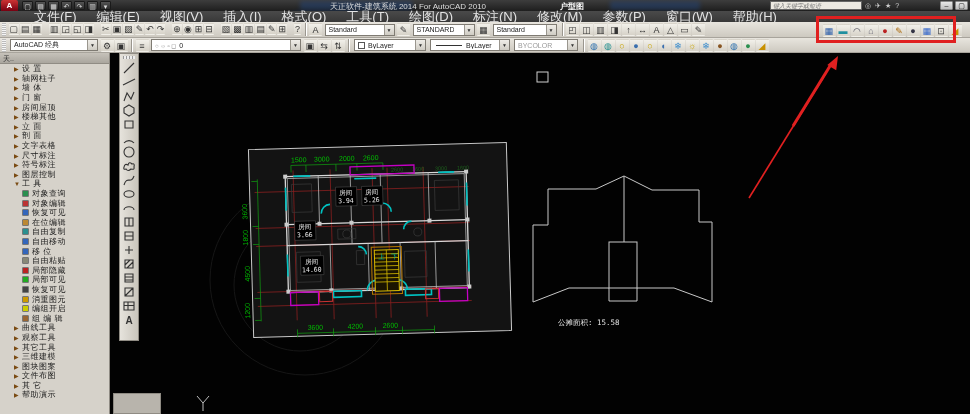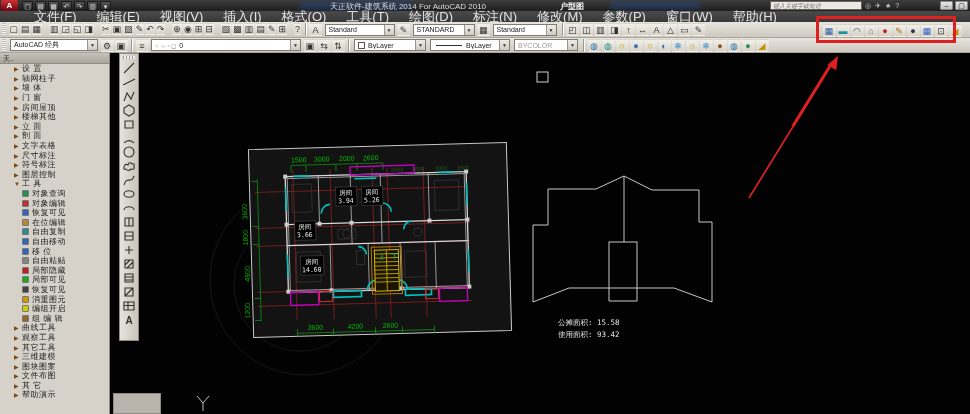--- a/index.html
+++ b/index.html
@@ -771,20 +771,19 @@
     <line x1="624" y1="176" x2="624" y2="242"></line>
   </g>
 
   <g stroke="#bbbbbb" stroke-width="1" fill="none">
     <path d="M197,396 L203,403 L209,396 M203,403 L203,411"></path>
   </g>
 </svg>
 
 <div id="stats">
   <div>公摊面积: 15.58</div>
-  <div>使用面积: 93.42</div>
 </div>
 
 <svg id="arrow-svg">
   <line x1="749" y1="198" x2="826" y2="73" stroke="#e02020" stroke-width="1.6"></line>
   <line x1="793" y1="126" x2="830" y2="66" stroke="#e02020" stroke-width="3"></line>
   <polygon points="838,56 836.2,70.3 827.3,64.9" fill="#e02020"></polygon>
 </svg>
 
 </body></html>

